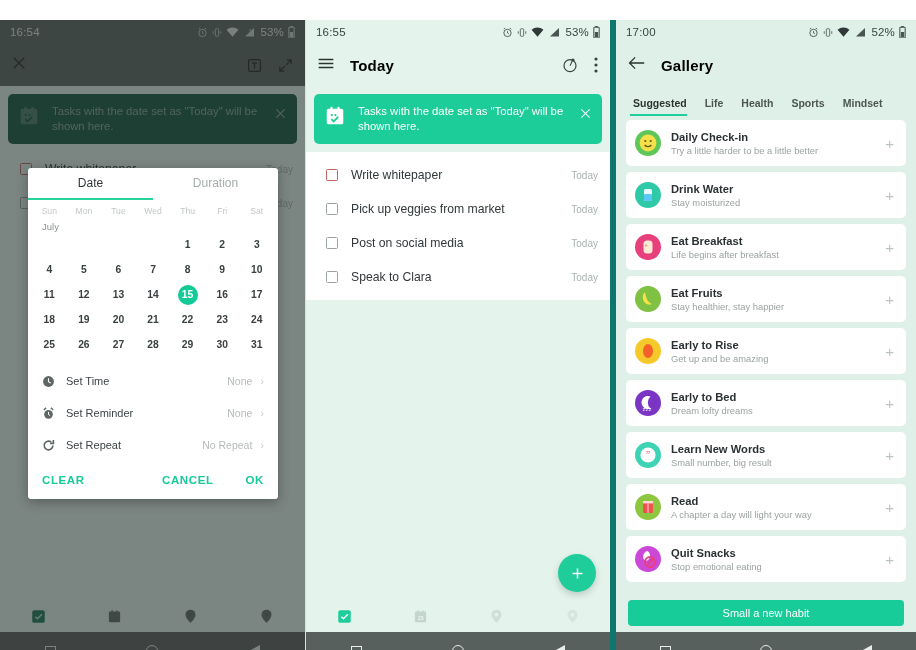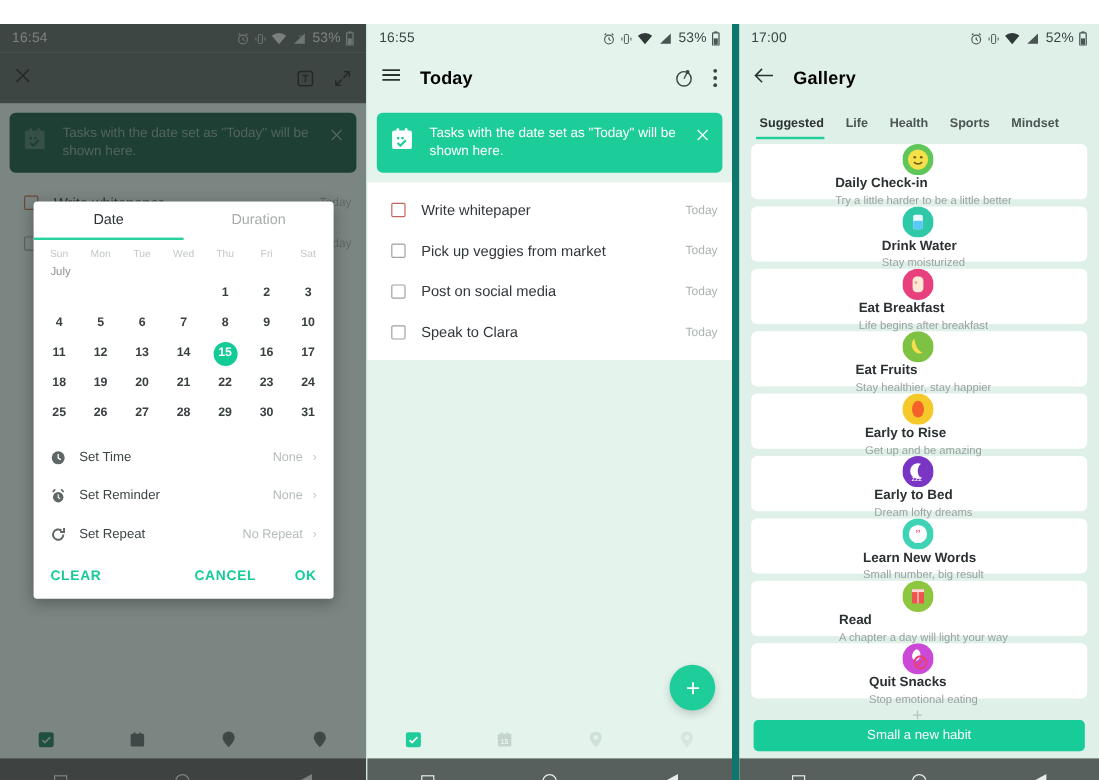--- a/index.html
+++ b/index.html
@@ -128,21 +128,21 @@
   .gtabs { display: flex; align-items: flex-end; height: 30px; padding: 0 14px; gap: 0; }
   .gtab { font-size: 10.5px; color: #4c5552; padding: 0 9px 7px 9px; position: relative; font-weight: bold; }
   .gtab:first-child { padding-left: 3px; }
   .gtab.active { font-weight: bold; color: #2b3331; }
   .gtab.active::after {
     content: ""; position: absolute; left: 0; right: 9px; bottom: 0; height: 2px; background: #1fce9b;
   }
   .glist { padding: 4px 10px 0 10px; }
   .gcard {
     background: #fff; border-radius: 5px; height: 46px; margin-bottom: 6px;
-    display: flex; align-items: center; padding: 0 12px 0 9px; flex-direction: column;
+    display: flex; align-items: center; padding: 0 12px 0 9px;
   }
   .gcard .gicon { flex: 0 0 26px; height: 26px; border-radius: 50%; }
   .gcard .gtext { margin-left: 10px; flex: 1; }
   .gcard .gname { font-size: 11.2px; font-weight: bold; color: #2b3133; line-height: 14px;}
   .gcard .gdesc { font-size: 9.4px; color: #9ba3a1; line-height: 13px; }
   .gcard .gplus { color: #bcc4c2; font-size: 15px; line-height: 1; font-weight: 300;}
   .createbtn {
     position: absolute; left: 12px; right: 12px; bottom: 44px; height: 26px;
     background: #17cc99; border-radius: 4px; color: #fff; font-size: 11px;
     display: flex; align-items: center; justify-content: center;

